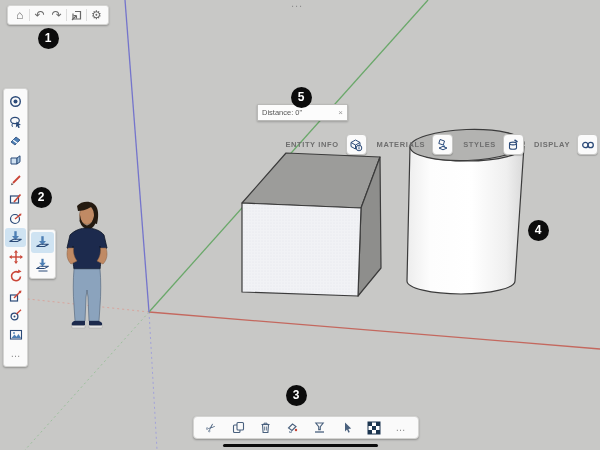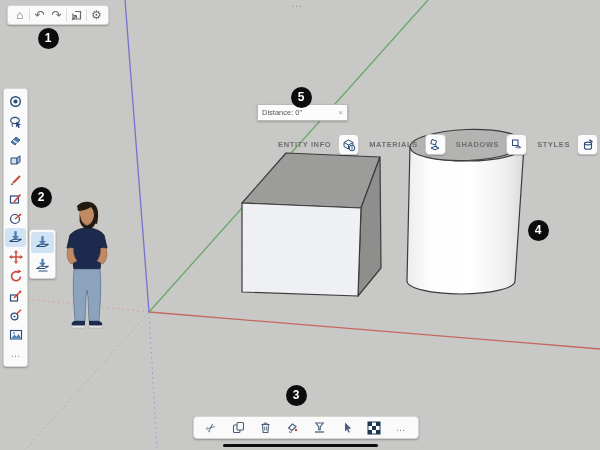--- a/index.html
+++ b/index.html
@@ -269,44 +269,43 @@
       <span class="plabel">MATERIALS</span>
       <div class="pbtn">
         <svg width="14" height="14">
           <path d="M4,1.5 l4.5,1.5 -1.2,4 -4.5,-1.5 Z" fill="none" stroke="#2b4a78" stroke-width="1"></path>
           <path d="M7.5,7 q1.3,1 .8,2.4" fill="none" stroke="#4d7fb5" stroke-width="1.2"></path>
           <path d="M3,10 l4,-1.6 4,1.6 -4,1.8 Z" fill="none" stroke="#2b4a78" stroke-width="1"></path>
         </svg>
       </div>
     </div>
 
-    <div class="prow">
-      <span class="plabel">SHADOWS</span>
-      <div class="pbtn">
-        <svg width="14" height="14">
-          <rect x="2.5" y="2" width="5.5" height="5.5" fill="none" stroke="#2b4a78" stroke-width="1"></rect>
-          <path d="M4.5,9.5 l2.5,-1.8 4.5,1.2 -2.5,1.9 Z" fill="#2b4a78" opacity="0.55"></path>
-          <path d="M8,7.5 l2.8,2.2" stroke="#2b4a78" stroke-width="1"></path>
-        </svg>
-      </div>
-    </div>
 
 
 
     <div class="prow">
       <span class="plabel">STYLES</span>
       <div class="pbtn">
         <svg width="14" height="14">
           <path d="M3.5,5.5 v4.5 a3.5,1.3 0 0 0 7,0 V5.5" fill="none" stroke="#2b4a78" stroke-width="1.1"></path>
           <ellipse cx="7" cy="5.5" rx="3.5" ry="1.4" fill="none" stroke="#2b4a78" stroke-width="1.1"></ellipse>
           <path d="M8.5,2 l3,1.8" stroke="#2b4a78" stroke-width="1.5"></path>
         </svg>
       </div>
     </div>
 
+    <div class="prow">
+      <span class="plabel">DISPLAY</span>
+      <div class="pbtn">
+        <svg width="14" height="14">
+          <circle cx="4.4" cy="7" r="2.7" fill="none" stroke="#2b4a78" stroke-width="1.3"></circle>
+          <circle cx="9.6" cy="7" r="2.7" fill="none" stroke="#2b4a78" stroke-width="1.3"></circle>
+        </svg>
+      </div>
+    </div>
 
   </div>
 
   <div class="bar bottom-toolbar">
     <div class="bbtn">
       <span class="cut-glyph">✂</span>
     </div>
     <div class="bbtn">
       <svg width="13" height="13">
         <rect x="1.5" y="4" width="6.5" height="7.5" rx="1" fill="none" stroke="#4a617e" stroke-width="1.1"></rect>

